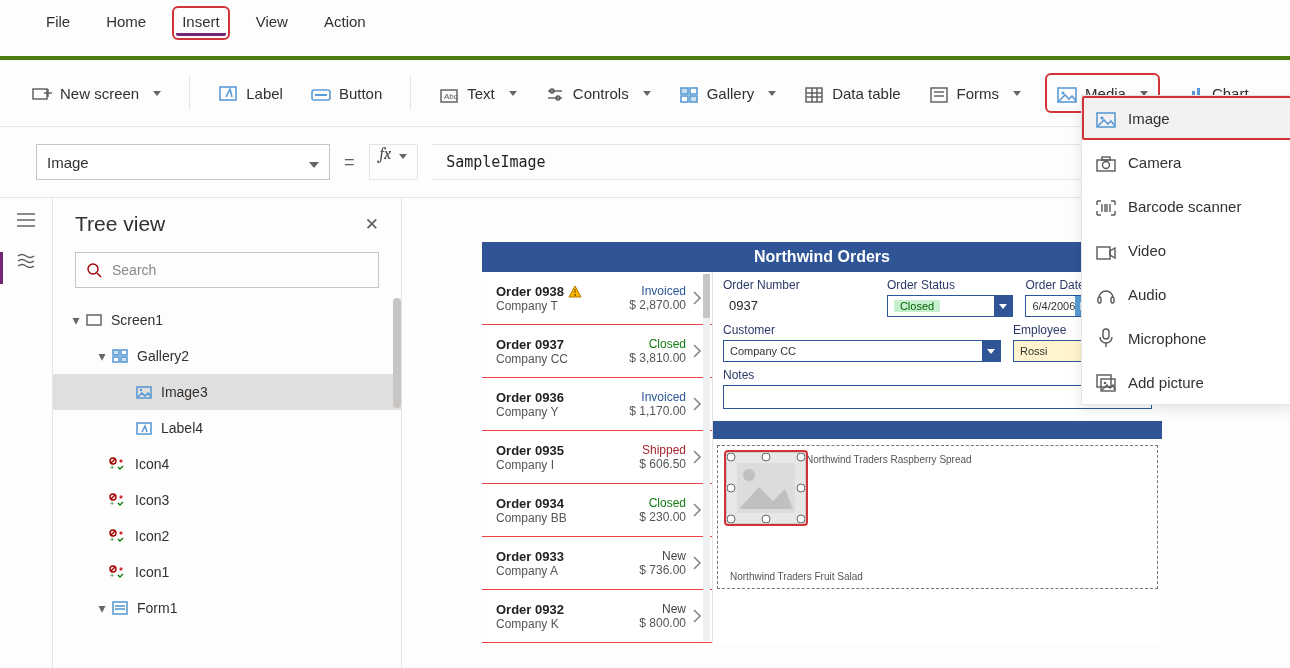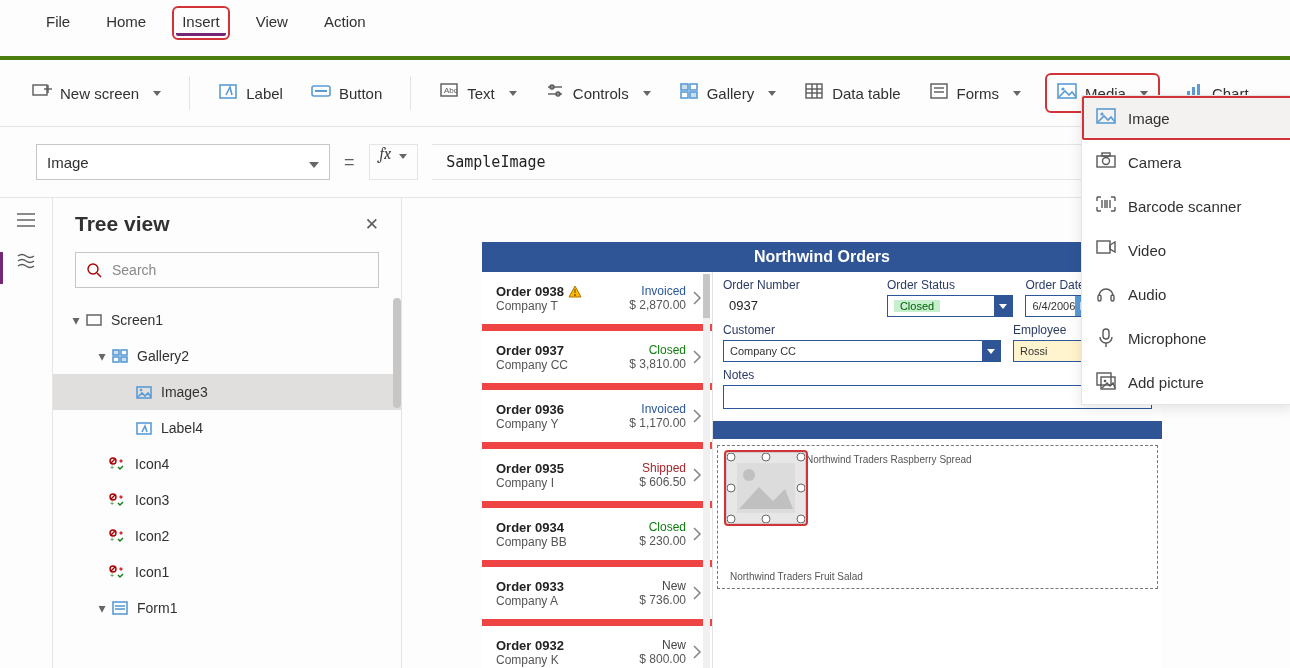--- a/index.html
+++ b/index.html
@@ -23,60 +23,60 @@
   .menubar{display:flex;gap:24px;padding:10px 40px 8px;height:38px;align-items:flex-start;font-size:15px;color:var(--menu-fg)}
   .menubar .tab{padding:3px 6px;cursor:default}
   .menubar .tab.active{border-bottom:3px solid var(--brand)}
   .redbox{outline:2px solid var(--red-box);outline-offset:2px;border-radius:2px}
   
   .ribbon{display:flex;align-items:center;gap:28px;padding:8px 32px 8px;border-top:4px solid #4d7c0f;border-bottom:1px solid #e5e5e5;height:50px;font-size:15px;color:var(--ribbon-fg);position:relative}
   .ribbon .rb{display:flex;align-items:center;gap:8px}
   .ribbon .rb .lbl{white-space:nowrap}
   .ribbon .chev::after{content:"";display:inline-block;border-left:4px solid transparent;border-right:4px solid transparent;border-top:5px solid #666;margin-left:6px;vertical-align:middle}
   .ribbon .sep{width:1px;height:34px;background:#e5e5e5}
-  .icon{display:inline-flex;align-items:flex-start;justify-content:center;width:20px;height:20px}
+  .icon{display:inline-flex;align-items:flex-end;justify-content:center;width:20px;height:20px}
   svg{display:block}
   
   .formula-row{display:flex;align-items:center;gap:14px;padding:12px 36px;border-bottom:1px solid #e5e5e5;height:46px;font-size:15px}
   .prop-select{display:flex;align-items:center;justify-content:space-between;width:272px;height:34px;border:1px solid #c8c6c4;padding:0 10px;background:#fff}
   .prop-select .dd::after{content:"";display:inline-block;border-left:5px solid transparent;border-right:5px solid transparent;border-top:6px solid #666}
   .eq{font-size:18px;color:var(--muted-fg)}
   .fx-box{display:flex;align-items:flex-start;gap:4px;height:34px;border:1px solid #e5e5e5;padding:0 10px;color:#444}
   .fx-box .fx{font-style:italic;font-family:Cambria,Georgia,serif;font-size:16px}
   .fx-box .chev::after{content:"";display:inline-block;border-left:4px solid transparent;border-right:4px solid transparent;border-top:5px solid #666;margin-left:4px}
   .formula-input{flex:1;height:34px;border:1px solid #e5e5e5;border-left:none;padding:0 14px;font-family:Consolas,monospace;font-size:15px;color:#222;display:flex;align-items:center}
   
   .body{display:flex;height:calc(668px - 38px - 10px - 50px - 16px - 46px - 24px);}
   .rail{width:52px;border-right:1px solid #e5e5e5;display:flex;flex-direction:column;align-items:center;padding-top:14px;gap:24px}
   .rail .item{width:52px;display:flex;justify-content:center}
   .rail .active-ind{position:relative}
   .rail .active-ind::before{content:"";position:absolute;left:0;top:0;bottom:0;width:3px;background:var(--brand)}
   .tree-pane{width:348px;border-right:1px solid #e5e5e5;display:flex;flex-direction:column}
   .tree-header{display:flex;align-items:center;justify-content:space-between;padding:14px 22px 10px}
-  .tree-header h1{margin:0;font-size:21px;font-weight:700}
+  .tree-header h1{margin:0;font-size:21px;font-weight:400}
   .tree-header .close{font-size:17px;color:#605e5c;cursor:default}
   .search{margin:6px 22px 10px;display:flex;align-items:center;border:1px solid #c8c6c4;height:34px;padding:0 10px;color:#888}
   .search svg{margin-right:10px}
   .search .ph{font-size:14px}
   .tree-scroll{position:relative;flex:1;overflow:hidden}
   .tree-scroll .fake-sb{position:absolute;right:0;top:0;width:8px;height:110px;background:#c8c6c4;border-radius:4px}
   .tree{list-style:none;margin:0;padding:4px 0 0 0;font-size:14px;color:var(--menu-fg)}
   .tree li{display:flex;align-items:center;height:36px;white-space:nowrap}
   .tree .caret{width:10px;display:inline-block;text-align:center;color:#666;margin-right:4px}
   .tree .caret.expanded::before{content:"▾"}
   .tree .ticon{width:18px;height:18px;margin-right:8px;display:inline-flex;align-items:center;justify-content:center}
   .tree li.sel{background:var(--tree-sel)}
   
   .canvas{flex:1;position:relative;background:#fdfdfd}
   .stage{position:absolute;left:80px;top:44px;width:680px}
   .app-title{background:var(--blue-card);color:#fff;font-size:16px;font-weight:600;height:30px;display:flex;align-items:center;justify-content:center;position:relative}
   .app-title .trash{position:absolute;right:6px;top:4px}
   .app-body{display:flex}
   .order-list{width:230px;background:#fff;position:relative}
-  .order-item{border-bottom:7px solid #ef4444;padding:6px 10px 6px 14px;display:flex;align-items:center;gap:6px;height:40px}
+  .order-item{border-bottom:1px solid #ef4444;padding:6px 10px 6px 14px;display:flex;align-items:center;gap:6px;height:40px}
   .order-item .texts{flex:1}
   .order-item .ordnum{font-size:13px;font-weight:600;color:#222;display:flex;align-items:center;gap:4px}
   .order-item .comp{font-size:12px;color:#555}
   .order-item .right{width:76px;text-align:right}
   .order-item .status{font-size:12px}
   .order-item .amt{font-size:12px;color:#555}
   .order-item .nav{color:#666}
   .status.invoiced{color:var(--blue-text)}
   .status.closed{color:var(--green)}
   .status.shipped{color:var(--magenta)}

